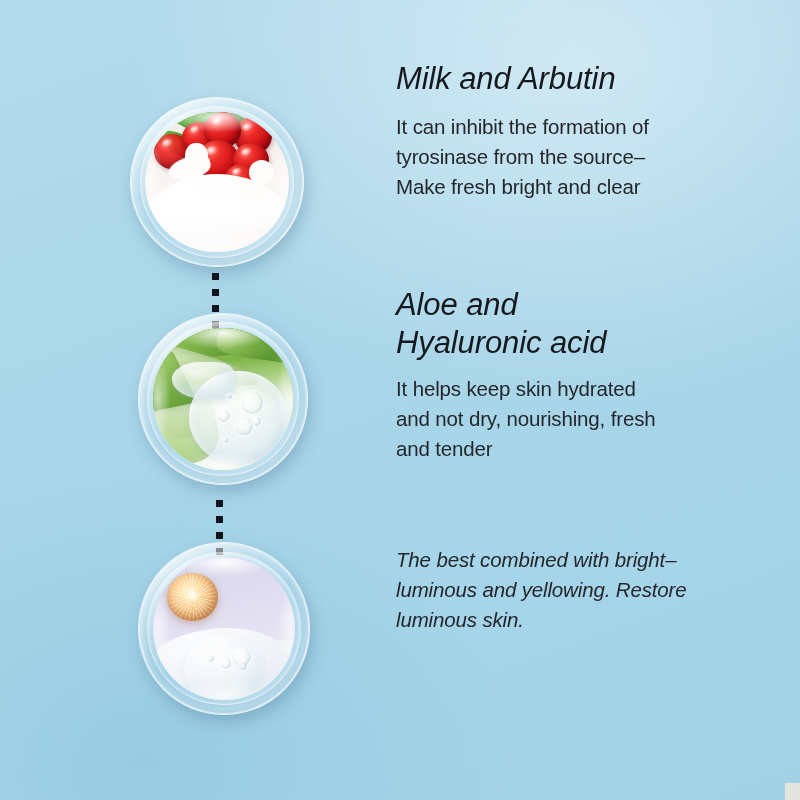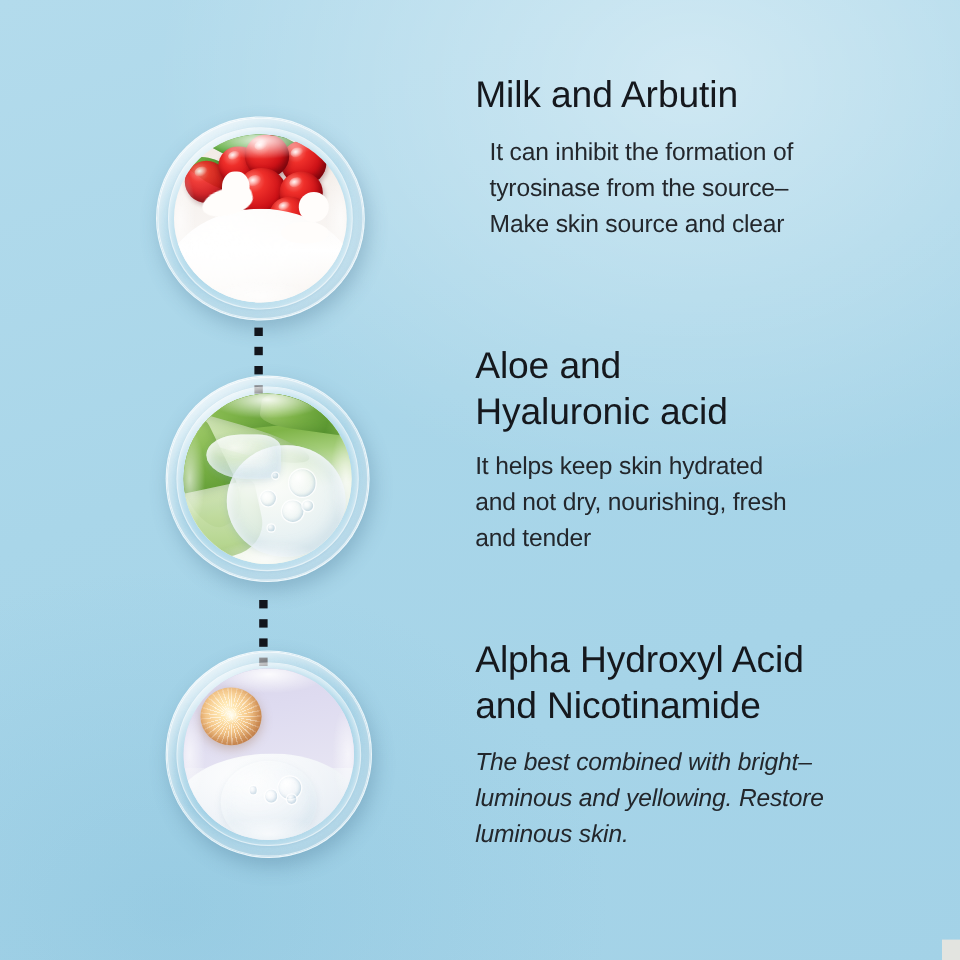--- a/index.html
+++ b/index.html
@@ -220,41 +220,42 @@
     line-height:38px;
     font-weight:400;
     color:#15181d;
     letter-spacing:-0.1px;
     white-space:nowrap;
   }
   .heading .hl {
     display:inline-block;
     position:relative;
     padding-right:9px;
+    font-style:italic;
   }
   .heading .hl::after {
     content:"";
     position:absolute;
     left:-2px; right:0; bottom:2px;
     height:5px;
     background:#6d9ec6;
     z-index:-1;
   }
   .heading .hl > span { position:relative; z-index:1; }
 
   .body-text {
     margin-top:12px;
     font-size:20.5px;
     line-height:30px;
     color:#23272c;
     letter-spacing:-0.15px;
   }
   .body-text .ln { display:block; white-space:nowrap; }
 
-  #block-1 .body-text { margin-top:14px;margin-left:12px; }
+  #block-1 .body-text { margin-top:14px; }
   #block-2 .body-text { }
   #block-3 .body-text { margin-top:14px;font-style:italic; }
 </style>
 </head>
 <body>
 
 <div id="bg"></div>
 
 <div id="stage">
 
@@ -361,41 +362,37 @@
     </div>
   </div>
 
   <div class="block" id="block-1">
     <div class="heading">
       <span class="hl"><span>Milk and Arbutin</span></span>
     </div>
     <div class="body-text">
       <span class="ln">It can inhibit the formation of</span>
       <span class="ln">tyrosinase from the source–</span>
-      <span class="ln">Make skin source and clear</span>
+      <span class="ln">Make fresh bright and clear</span>
     </div>
   </div>
 
   <div class="block" id="block-2">
     <div class="heading">
       <div><span class="hl"><span>Aloe and</span></span></div>
       <div><span class="hl"><span>Hyaluronic acid</span></span></div>
     </div>
     <div class="body-text">
       <span class="ln">It helps keep skin hydrated</span>
       <span class="ln">and not dry, nourishing, fresh</span>
       <span class="ln">and tender</span>
     </div>
   </div>
 
   <div class="block" id="block-3">
-    <div class="heading">
-      <div><span class="hl"><span>Alpha Hydroxyl Acid</span></span></div>
-      <div><span class="hl"><span>and Nicotinamide</span></span></div>
-    </div>
     <div class="body-text">
       <span class="ln">The best combined with bright–</span>
       <span class="ln">luminous and yellowing. Restore</span>
       <span class="ln">luminous skin.</span>
     </div>
   </div>
 
 </div>
 
 <div id="corner-swatch"></div>

